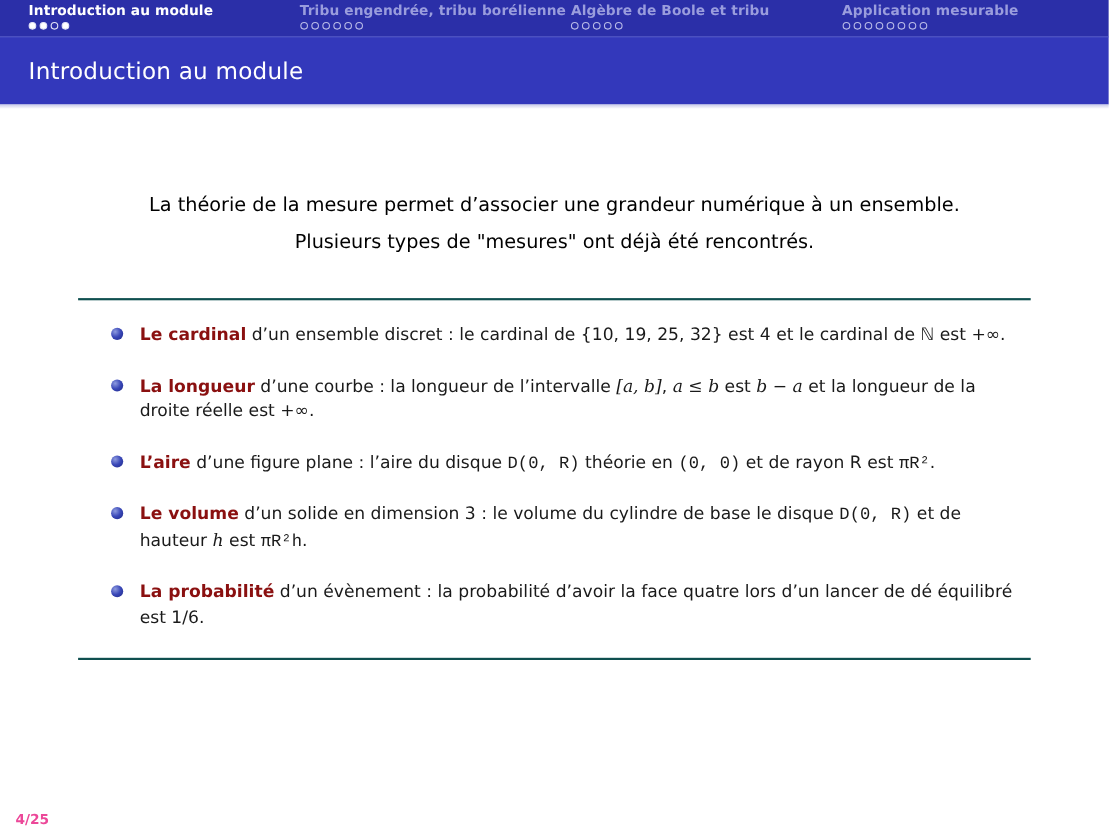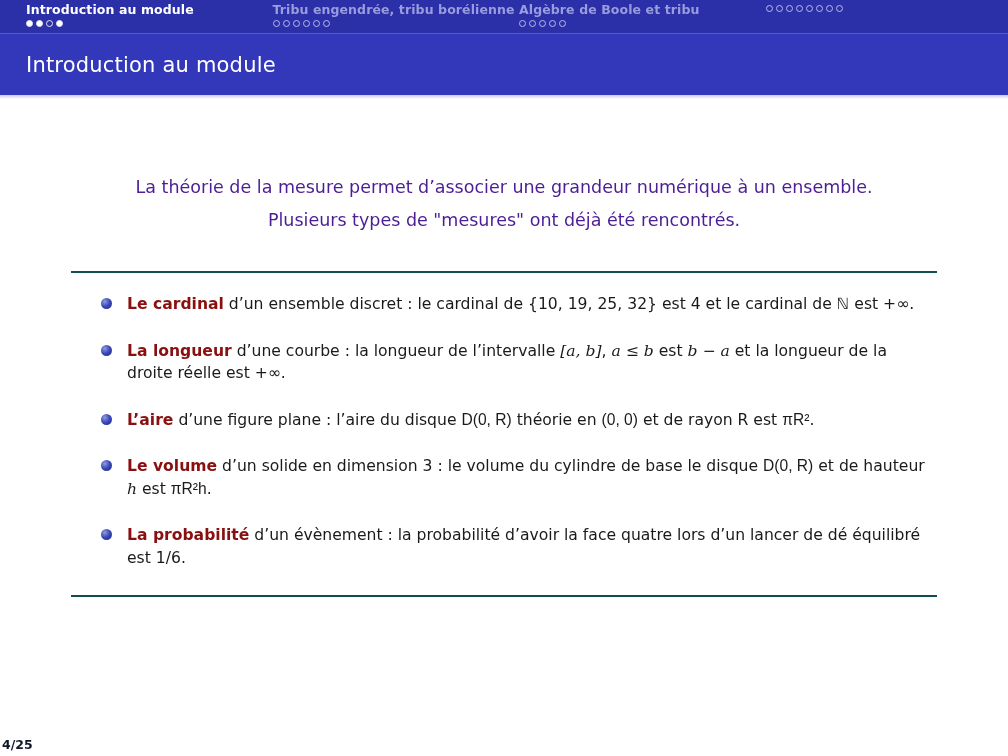--- a/index.html
+++ b/index.html
@@ -87,21 +87,21 @@
     padding: 0 60px;
     position: relative;
   }
 
   .intro-text {
     margin: 72px auto 0 auto;
     width: 790px;
     text-align: center;
     font-size: 17.5px;
     line-height: 33px;
-    color: #4c1d95;
+    color: #000000;
   }
 
   .rule {
     width: 866px;
     height: 2px;
     background: #0f4f4f;
     margin: 34px auto 0 auto;
   }
   .rule.bottom {
     margin-top: 26px;
@@ -135,38 +135,38 @@
 
   .kw {
     color: #8a1010;
     font-weight: bold;
   }
   .mathit {
     font-family: "DejaVu Serif", serif;
     font-style: italic;
   }
   .mathrm {
-    font-family: Liberation Sans, sans-serif;
+    font-family: Liberation Mono, monospace;
   }
   .mathsym {
     font-family: "DejaVu Sans", sans-serif;
   }
 
   
   .footer {
     position: absolute;
     left: 0;
     bottom: 4px;
     width: 100%;
   }
   .page-num {
     font-size: 12.5px;
     font-weight: bold;
-    color: #0f172a;
-    padding-left: 2px;
+    color: #ec4899;
+    padding-left: 14px;
   }
 </style>
 </head>
 <body>
 
 <div class="navbar">
 
   <div class="nav-section sec0">
     <div class="nav-title active">Introduction au module</div>
     <div class="dots">
@@ -194,20 +194,21 @@
     <div class="dots">
       <span class="dot"></span>
       <span class="dot"></span>
       <span class="dot"></span>
       <span class="dot"></span>
       <span class="dot"></span>
     </div>
   </div>
 
   <div class="nav-section sec3">
+    <div class="nav-title inactive">Application mesurable</div>
     <div class="dots">
       <span class="dot"></span>
       <span class="dot"></span>
       <span class="dot"></span>
       <span class="dot"></span>
       <span class="dot"></span>
       <span class="dot"></span>
       <span class="dot"></span>
       <span class="dot"></span>
     </div>

